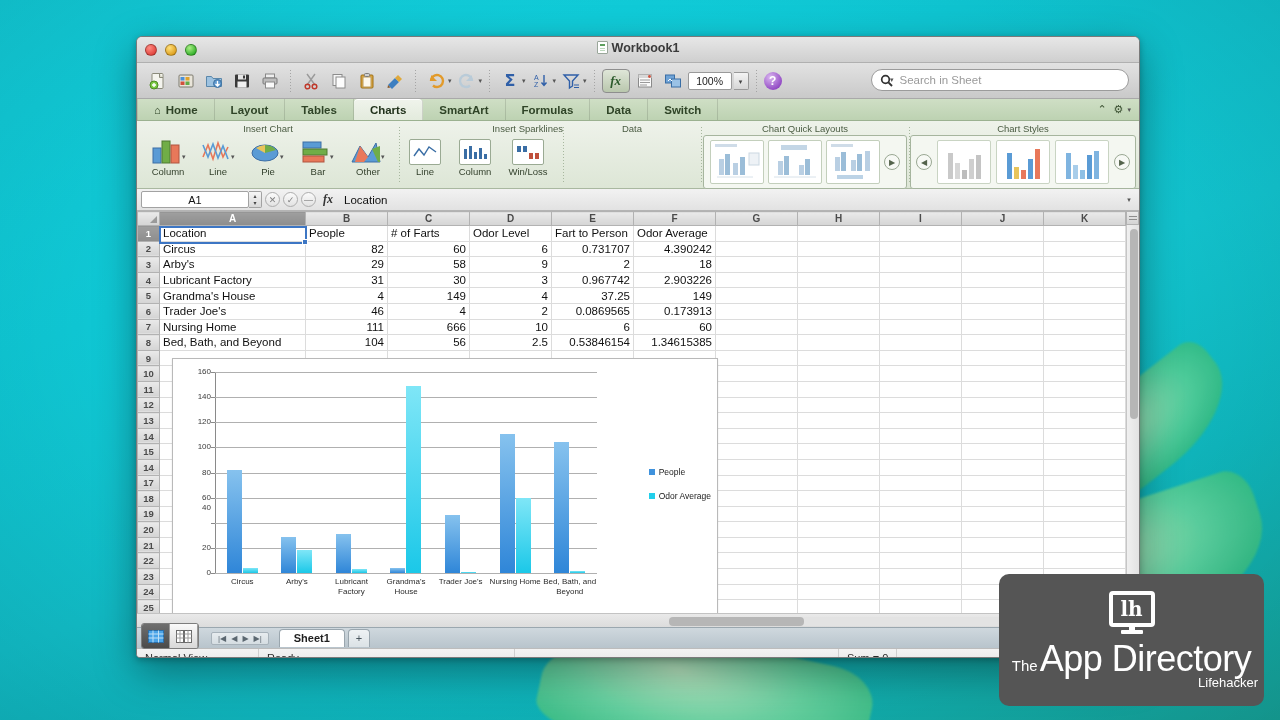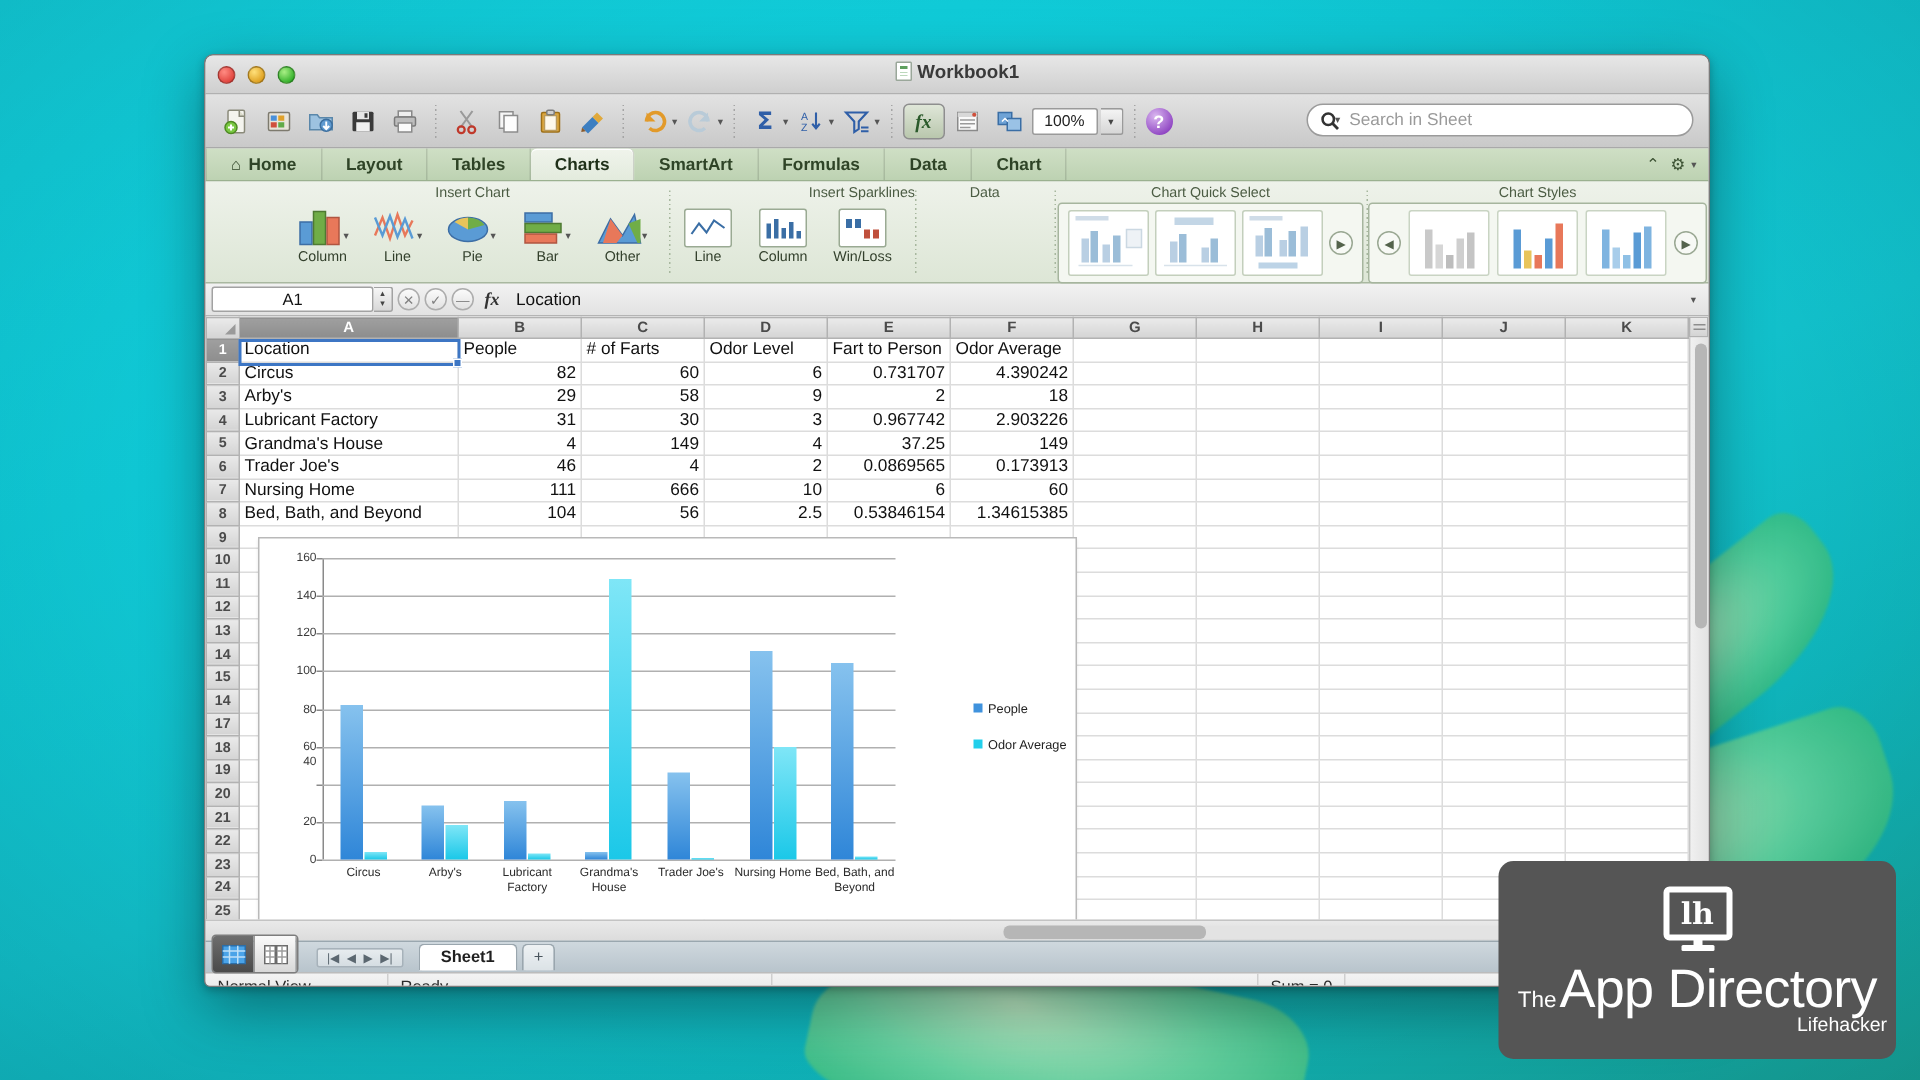--- a/index.html
+++ b/index.html
@@ -81,21 +81,21 @@
          border-right:1px solid rgba(0,0,0,.12); font-weight:bold; }
   .tab.first { border-left:1px solid rgba(0,0,0,.10); }
   .tab.active { background: linear-gradient(#f0f4ec,#e3ebdd); color:#1f3019;
                 border-radius:4px 4px 0 0; box-shadow: inset 0 1px 0 #fff; }
   .tab .homeicon { margin-right:5px; font-size:11px; }
   .tabspacer { flex:1; }
   .tabright { display:flex; align-items:center; gap:7px; padding:0 8px; color:#3c5233; font-size:11px; }
 
   
   .ribbon { height:68px; background: linear-gradient(#eef2ea,#dde6d6);
-            border-bottom:1px solid #a9b8a0; display:flex; position:relative;padding-left:47px; }
+            border-bottom:1px solid #a9b8a0; display:flex; position:relative; }
   .grp { position:relative; display:flex; flex-direction:column; align-items:center; padding-top:2px; }
   .grp + .grp:before { content:""; position:absolute; left:0; top:6px; bottom:4px; width:1px;
      background:repeating-linear-gradient(#a7b79e 0 1px,transparent 1px 3px); }
   .grplabel { font-size:9.5px; color:#4b5c43; margin-bottom:1px; white-space:nowrap; }
   .grpbody { display:flex; align-items:flex-start; gap:2px; padding:0 8px; }
   .ritem { width:48px; display:flex; flex-direction:column; align-items:center; gap:1px; }
   .ricon { height:30px; display:flex; align-items:flex-end; justify-content:center; }
   .rlabel { font-size:9.5px; color:#33402c; white-space:nowrap; }
   .sparkbox { width:32px;height:26px;border:1px solid #9aaa93;background:#fff;border-radius:2px;
               display:flex;align-items:center;justify-content:center;}
@@ -394,21 +394,21 @@
     <div class="tab">
         <span>SmartArt</span>
       </div>
     <div class="tab">
         <span>Formulas</span>
       </div>
     <div class="tab">
         <span>Data</span>
       </div>
     <div class="tab">
-        <span>Chart</span>
+        <span>Switch</span>
       </div>
     <div class="tabspacer"></div>
     <div class="tabright">
       <span>⌃</span>
       <span>⚙</span>
       <span class="caret">▾</span>
     </div>
   </div>
 
   <div class="ribbon">
@@ -514,21 +514,21 @@
           <div class="rlabel">Win/Loss</div>
         </div>
       </div>
     </div>
 
     <div class="grp" style="width:138px;">
       <div class="grplabel">Data</div>
     </div>
 
     <div class="grp" style="width:208px;">
-      <div class="grplabel">Chart Quick Select</div>
+      <div class="grplabel">Chart Quick Layouts</div>
       <div class="grpbody">
         <div class="qbox">
           <div class="qthumb">
             <svg width="52" height="42" viewBox="0 0 52 42">
                 <rect x="4" y="3" width="22" height="3" fill="#cfdce8"></rect>
                 <rect x="8" y="18" width="5" height="16" fill="#b9cfe3"></rect>
                 <rect x="14" y="13" width="5" height="21" fill="#9bbdd8"></rect>
                 <rect x="22" y="22" width="5" height="12" fill="#b9cfe3"></rect>
                 <rect x="29" y="16" width="5" height="18" fill="#9bbdd8"></rect>
                 <rect x="38" y="12" width="10" height="12" fill="#eef2f6" stroke="#cbd8e2"></rect>

